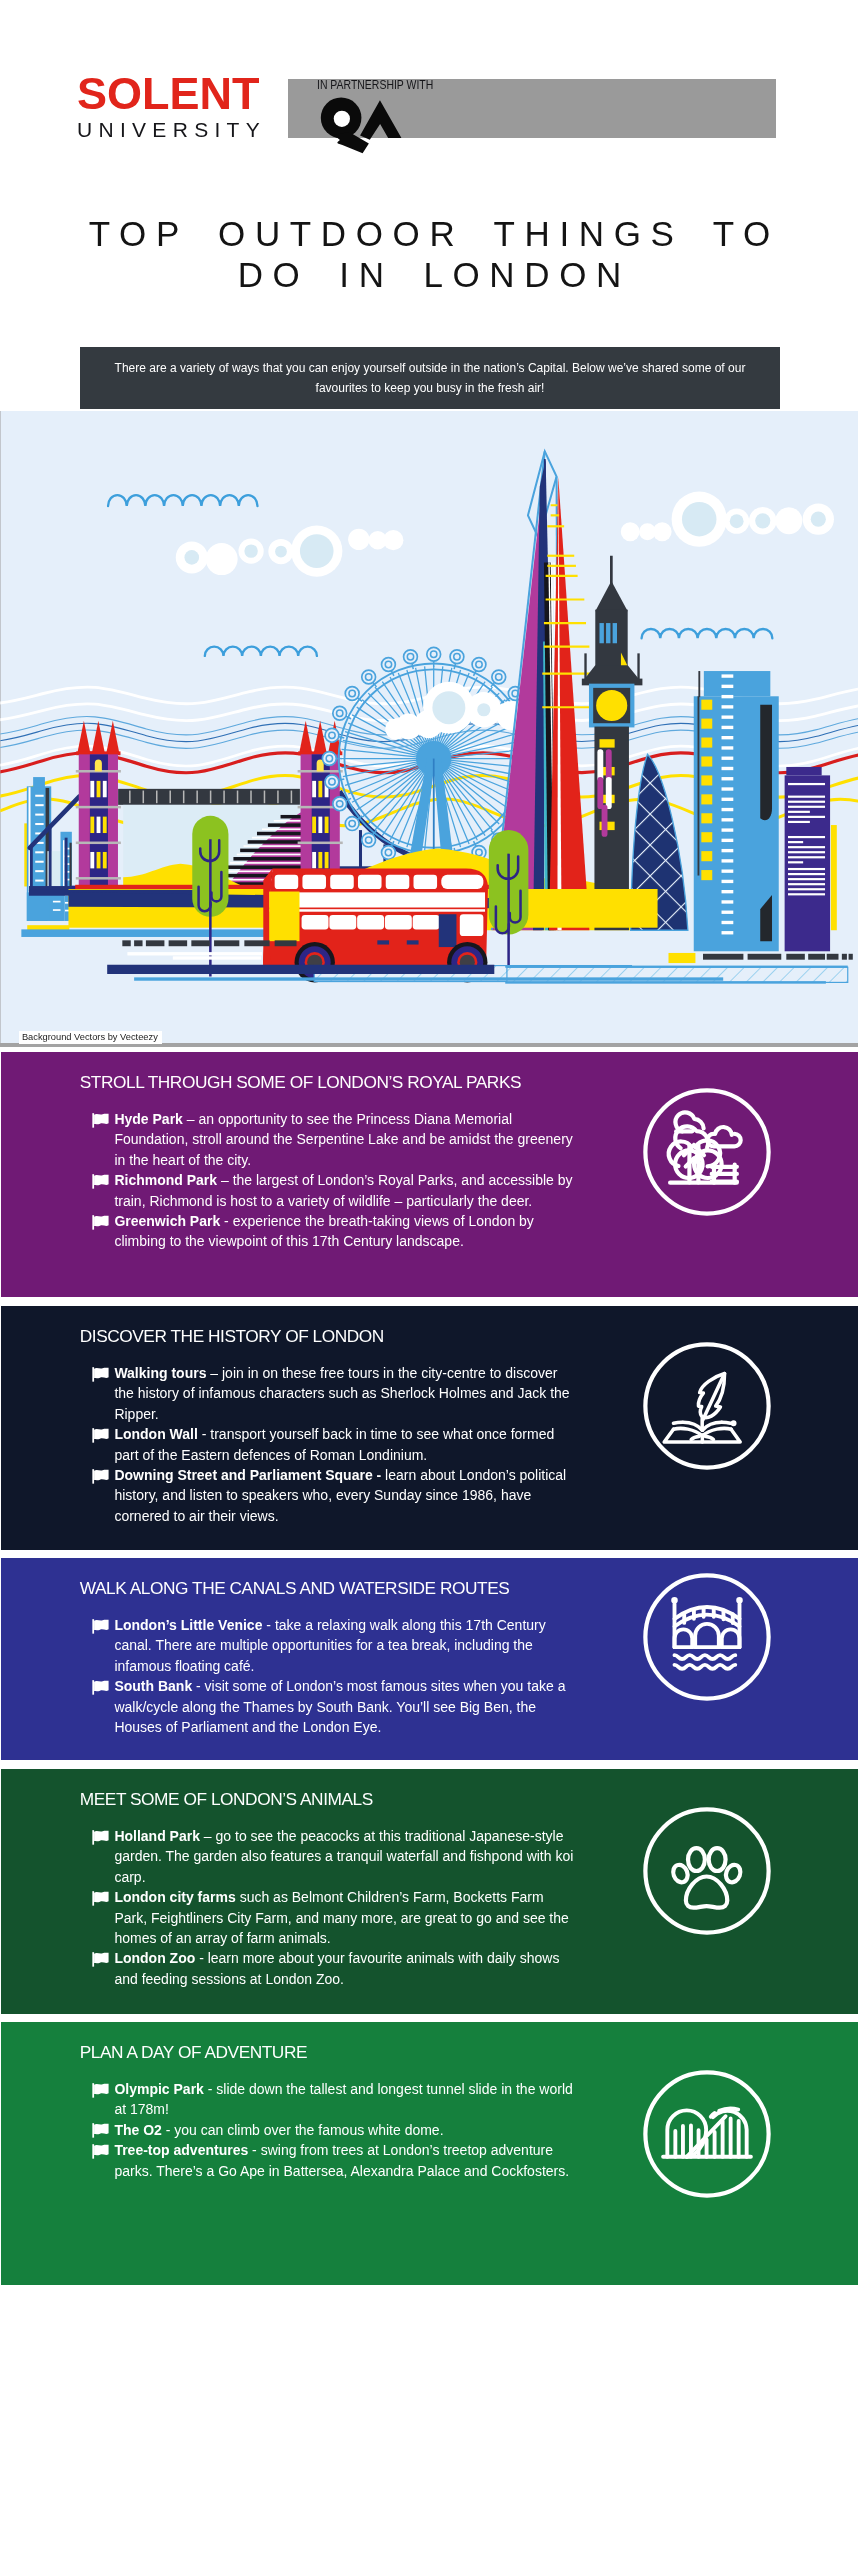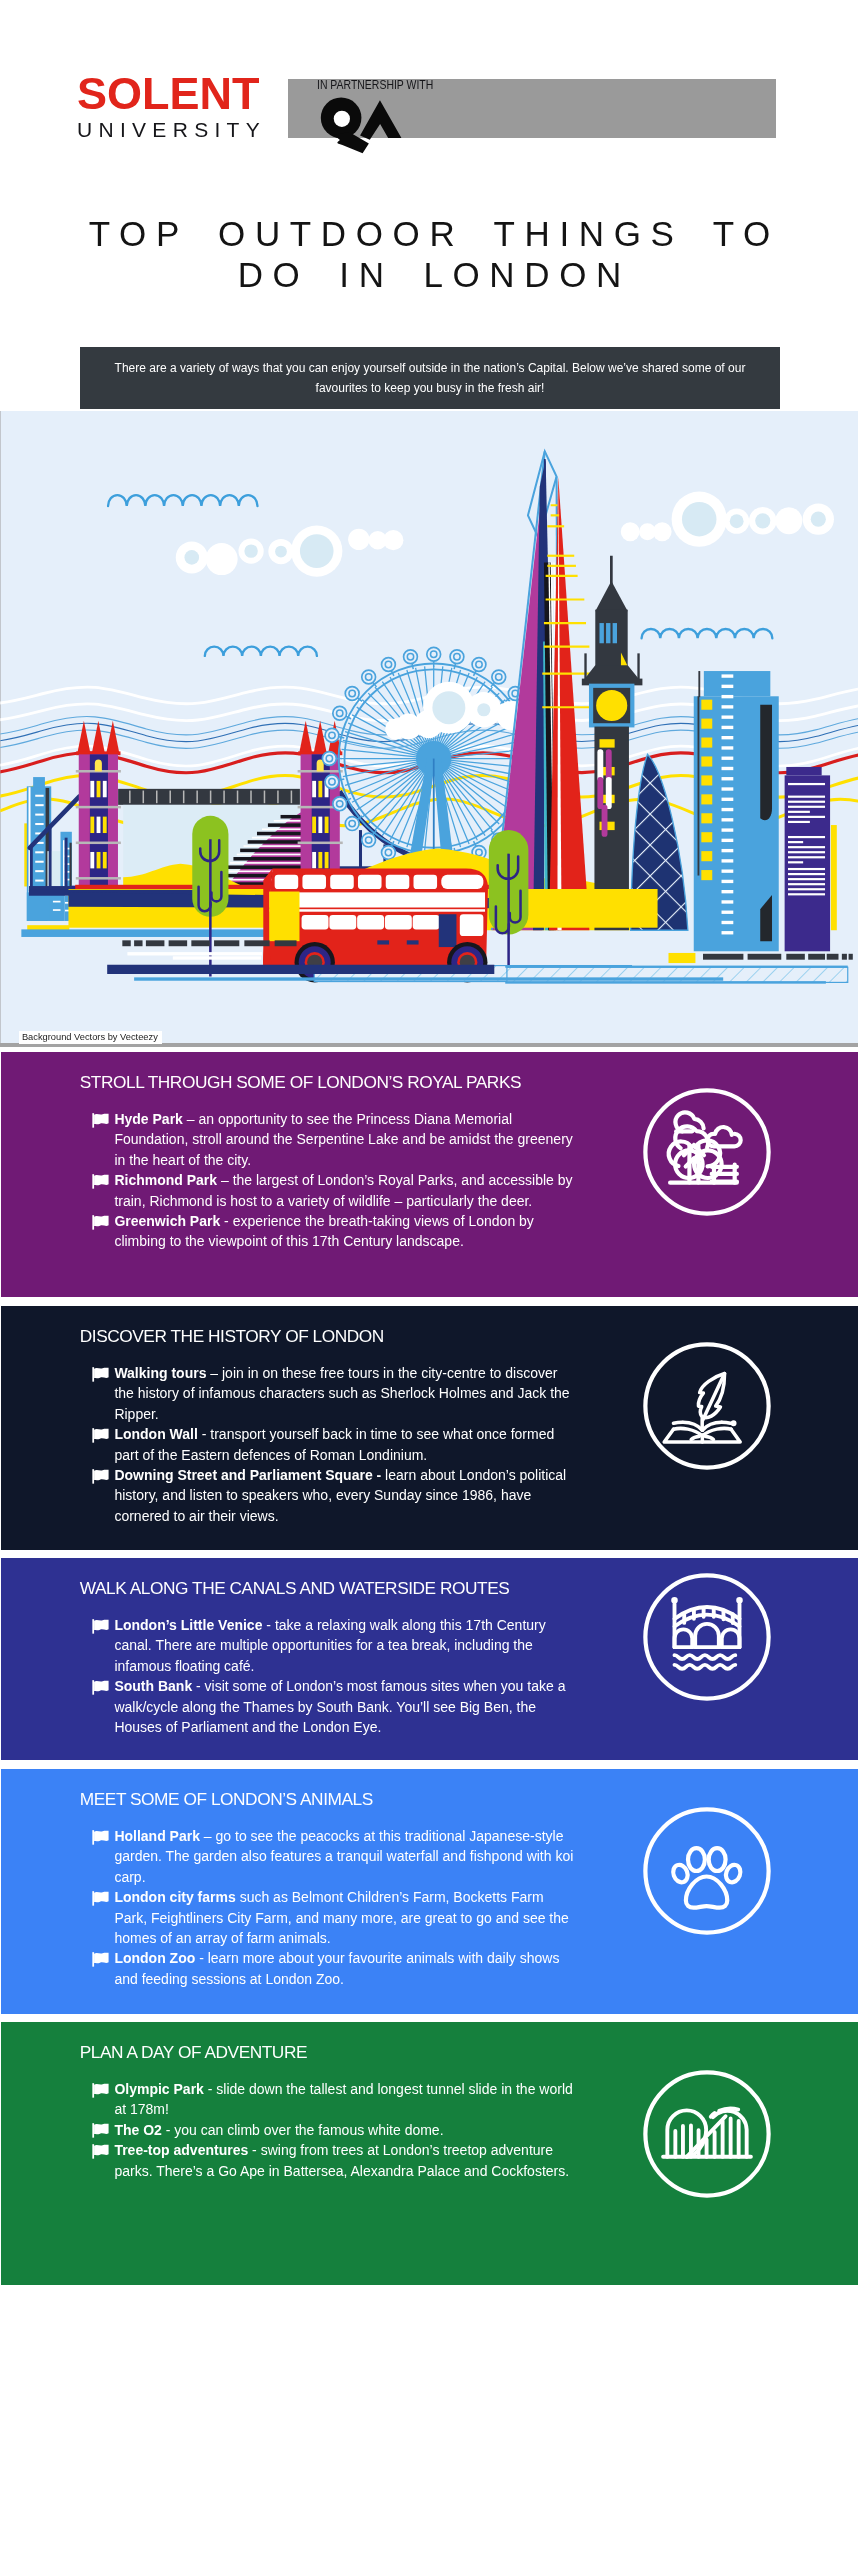--- a/index.html
+++ b/index.html
@@ -228,21 +228,21 @@
         <path d="M38.5 89V78.5A10.5 10.5 0 0 1 59.5 78.5V89"></path>
         <path d="M63 89V75.5a14 14 0 0 1 28 0V89"></path>
         <path d="M94.5 89V78.5a10.5 10.5 0 0 1 21 0V89"></path>
         <path d="M38.5 89h21M63 89h28M94.5 89h21"></path>
         <path d="M38.5 98.5c4.5 0 4.5 4.6 9 4.6s4.5-4.6 9-4.6 4.5 4.6 9 4.6 4.5-4.6 9-4.6 4.5 4.6 9 4.6 4.5-4.6 9-4.6 4.5 4.6 9 4.6 4.5-4.6 9-4.6"></path>
         <path d="M38.5 110c4.5 0 4.5 4.6 9 4.6s4.5-4.6 9-4.6 4.5 4.6 9 4.6 4.5-4.6 9-4.6 4.5 4.6 9 4.6 4.5-4.6 9-4.6 4.5 4.6 9 4.6 4.5-4.6 9-4.6"></path>
       </g>
     </svg>
   </div>
 
-  <div class="sec" style="top:1769px;height:245px;background:#3b82f6;">
+  <div class="sec" style="top:1769px;height:245px;background:#14532d;">
     <div class="sec-head">MEET SOME OF LONDON’S ANIMALS</div>
     <div class="sec-list">
         <div class="sec-item">
           <svg class="flag" viewBox="0 0 24 20">
             <path fill="#fff" d="M1.6 1.2h2.1v17.4H1.6z"></path>
             <path fill="#fff" d="M3.7 3.1c3.4-2.3 6.8 0.7 10.2-0.6 2.4-0.9 4.8-0.4 7.2-0.6v11.5c-3.4 1.9-6.8-0.9-10.2 0.4-2.4 0.9-4.8 0.6-7.2 0.5z"></path>
           </svg>
           <p><b>Holland Park</b> – go to see the peacocks at this traditional Japanese-style garden. The garden also features a tranquil waterfall and fishpond with koi carp.</p>
         </div>
         <div class="sec-item">

